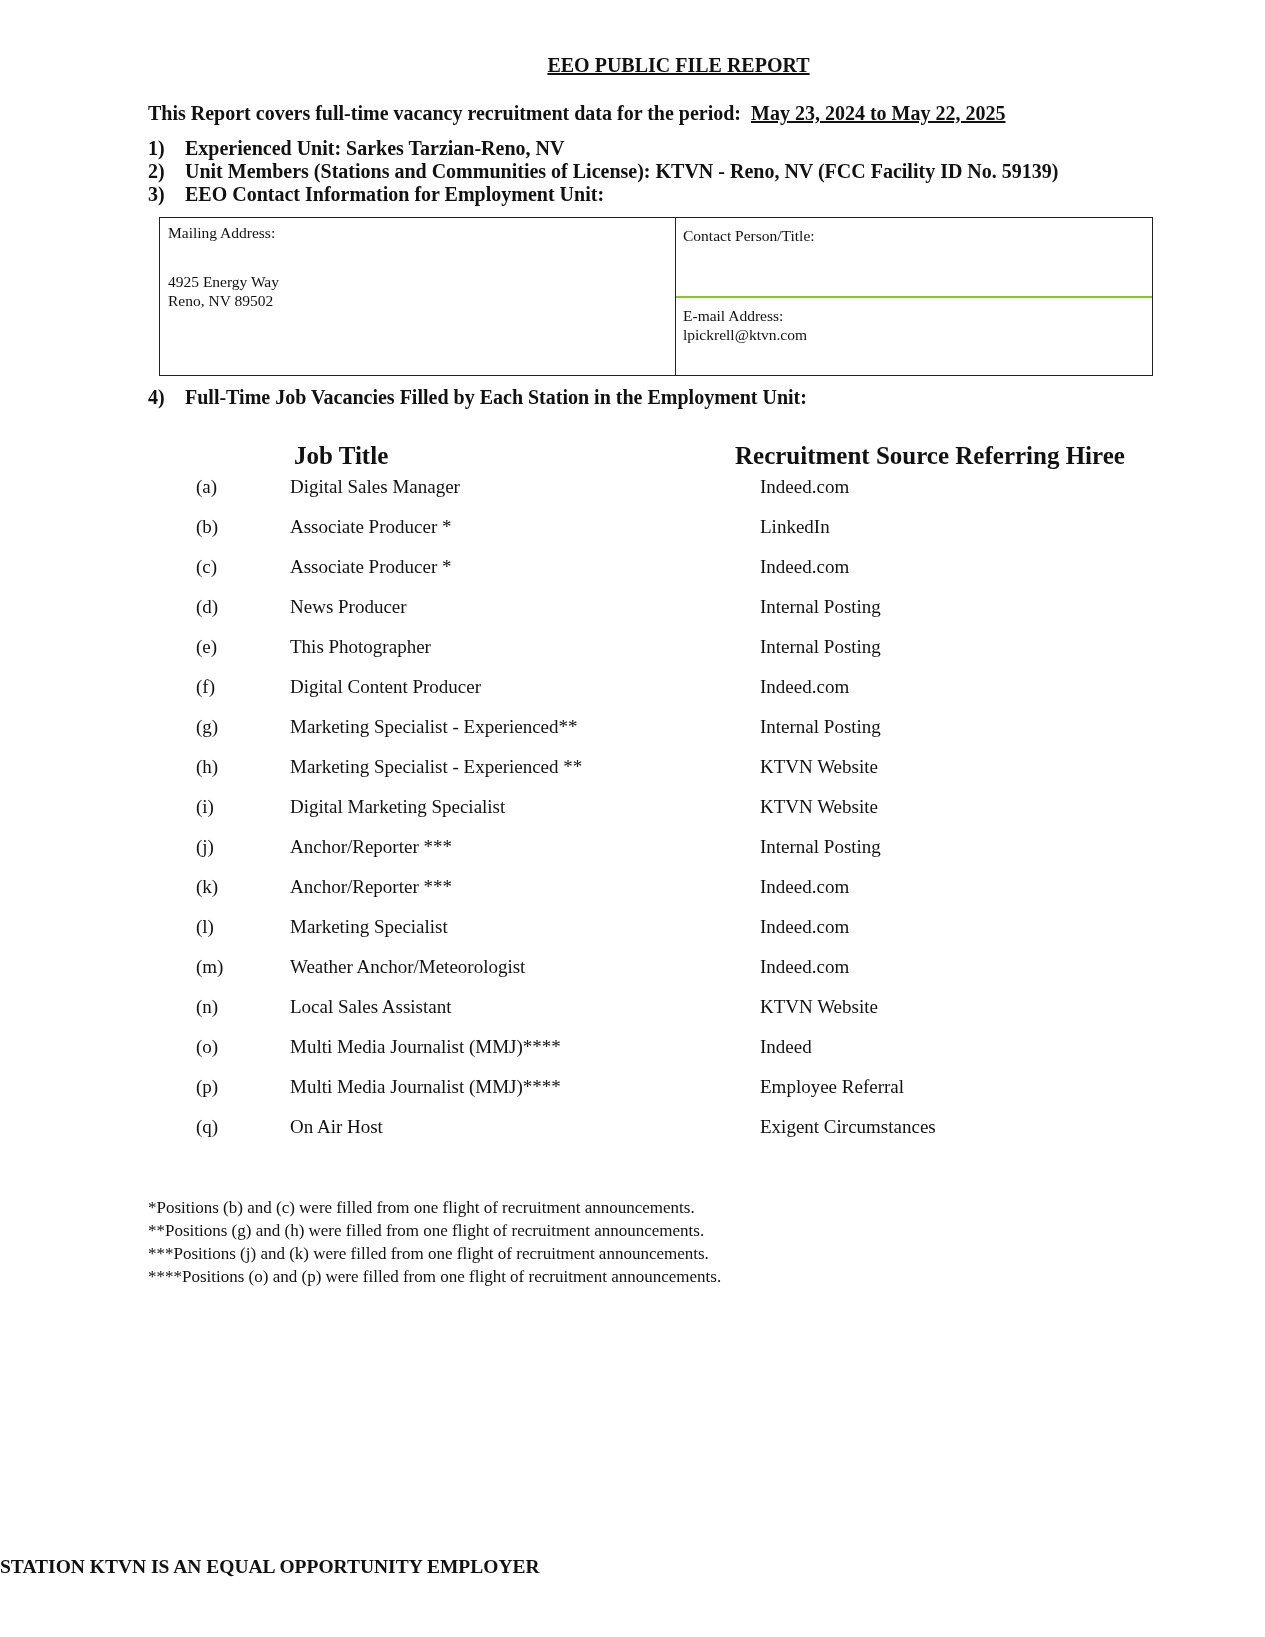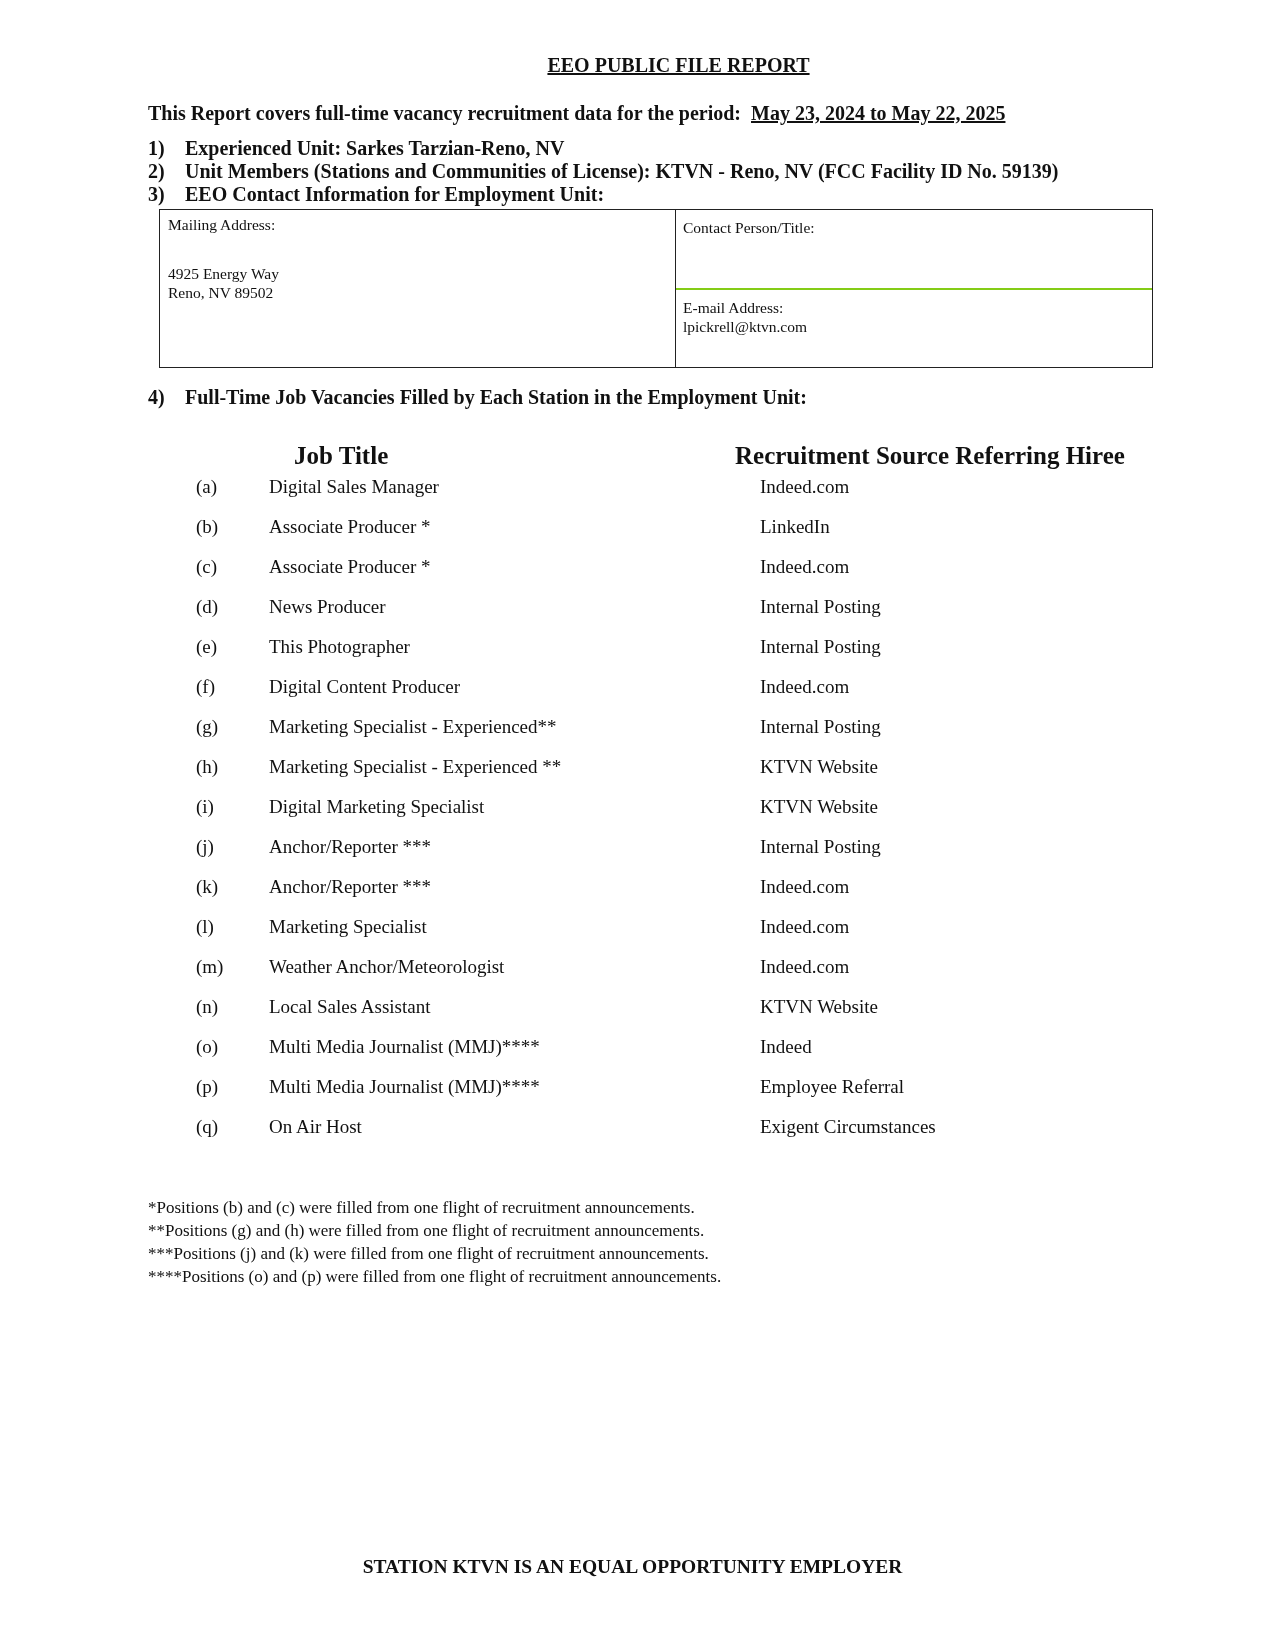--- a/index.html
+++ b/index.html
@@ -14,21 +14,21 @@
   }
   .period {
     top: 102px; left: 148px; font-weight: bold; font-size: 20px;
   }
   .period .dates { text-decoration: underline; }
   .numbered {
     left: 148px; font-weight: bold; font-size: 20px; display: flex;
   }
   .numbered .num { width: 37px; }
   .contact-box {
-    top: 209px; left: 159px; width: 994px; height: 159px;
+    top: 217px; left: 159px; width: 994px; height: 159px;
     border: 1px solid #222; box-sizing: border-box; display: flex;
     font-size: 15.5px;
     justify-content: center;
   }
   .contact-left {
     width: 516px; border-right: 1px solid #222; padding: 6px 8px; box-sizing: border-box;
   }
   .contact-left .addr { margin-top: 30px; line-height: 19px; }
   .contact-right { flex: 1; display: flex; flex-direction: column; }
   .contact-cell {
@@ -37,27 +37,27 @@
   .contact-cell + .contact-cell { border-top: 2px solid #84cc16; }
   .col-header {
     top: 442px; font-weight: bold; font-size: 25px;
   }
   .rows { top: 472px; left: 0; width: 1265px; }
   .row {
     position: relative; height: 40px; font-size: 19px;
   }
   .row span { position: absolute; top: 4px; }
   .row .letter { left: 196px; }
-  .row .job { left: 269px; }
+  .row .job { left: 290px; }
   .row .src { left: 760px; }
   .notes {
     top: 1196px; left: 148px; font-size: 17px; line-height: 23px;
   }
   .footer {
-    top: 1556px; left: 0; width: 1265px; text-align: center;
+    top: 1556px; left: 0; width: 1265px; 
     font-weight: bold; font-size: 19.5px;
   }
 </style>
 </head>
 <body>
 
 <div class="abs title">EEO PUBLIC FILE REPORT</div>
 
 <div class="abs period">
   <span>This Report covers full-time vacancy recruitment data for the period:</span>&nbsp;

